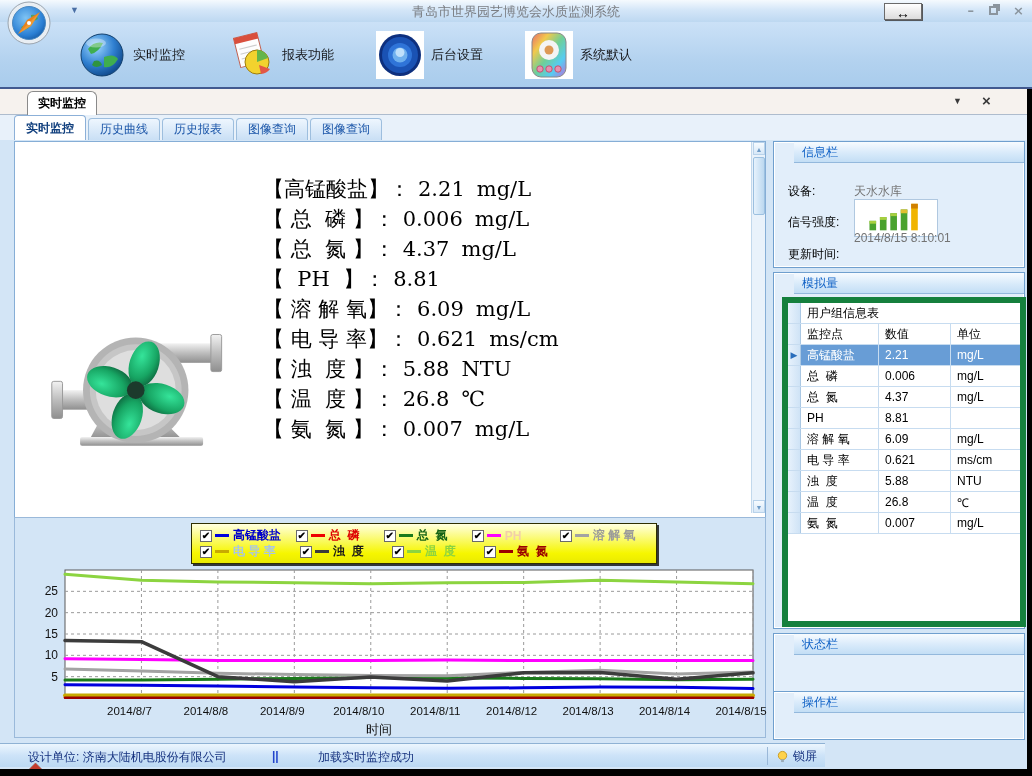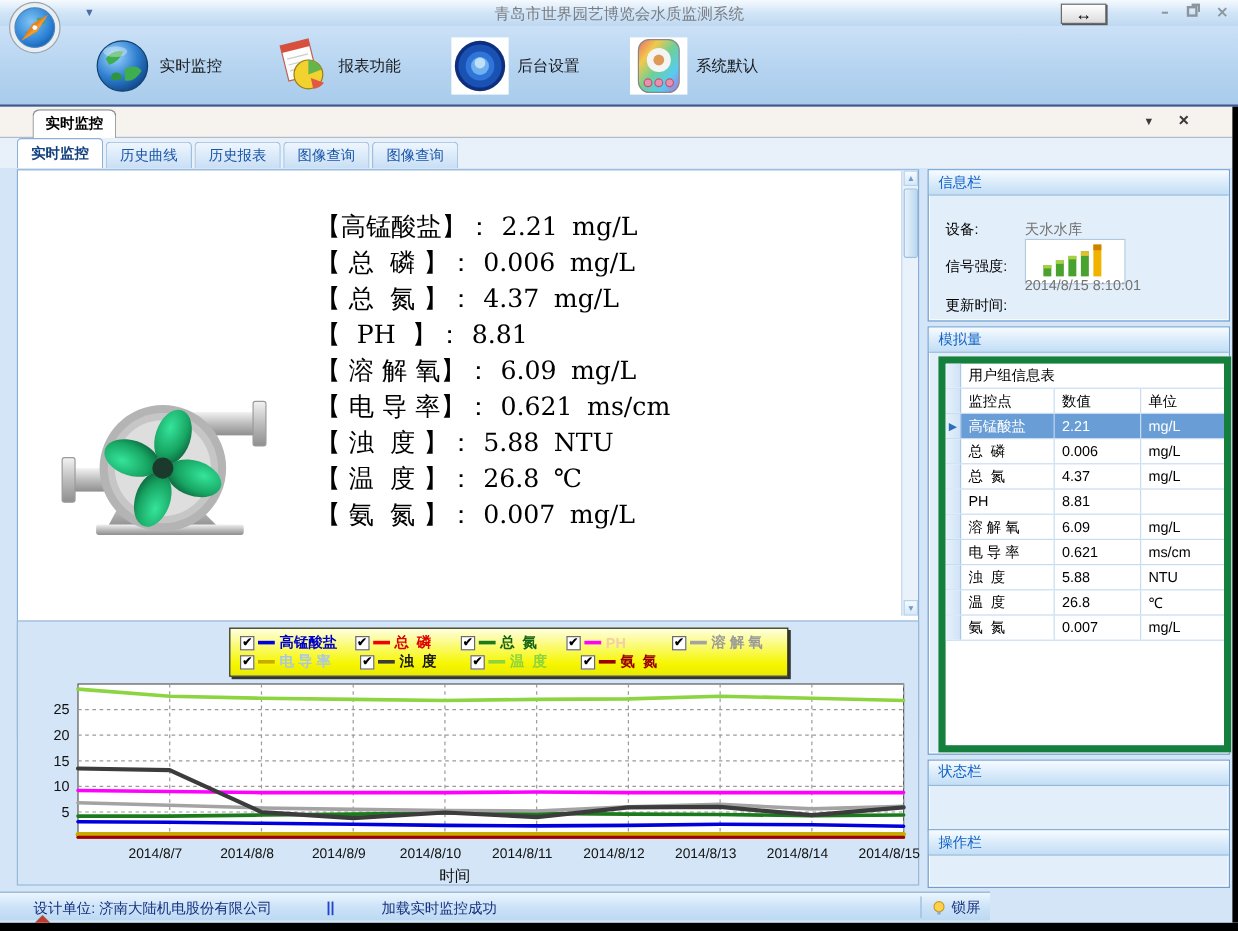--- a/index.html
+++ b/index.html
@@ -69,26 +69,26 @@
   .lg-item:first-child { width:100px; }
   .lg-cb { width:12px; height:12px; background:#fff; border:1px solid #6a6a6a; font-size:10px; line-height:10px;
     text-align:center; font-weight:bold; color:#000; cursor:pointer; flex:none; }
   .lg-cb.on::after { content:"✔"; }
   .lg-dash { width:14px; height:3px; margin:0 4px 0 3px; flex:none; }
   .lg-label { font-size:12px; font-weight:bold; white-space:pre; }
   .chart-svg { position:absolute; left:0; top:48px; width:752px; height:172px; }
 
   
   .right-col { position:absolute; left:773px; top:1px; width:252px; height:600px; }
-  .panel { position:absolute; left:0; width:252px; border:1px solid #6f9fce; background:#e2eefa; box-shadow:inset 0 0 0 1px #fff; }
+  .panel { position:absolute; left:0; width:252px; border:1px solid #6f9fce; background:#e2eefa; box-shadow:inset 0 0 0 1px #fff;padding-left:20px; }
   .panel-header { height:21px; background:linear-gradient(#f7fbff,#d8eafa 55%,#c3def5); border-bottom:1px solid #93b8dc;
     color:#1263c6; font-size:12px; line-height:20px; padding-left:8px; }
   .p-info { top:0; height:127px; }
   .p-analog { top:131px; height:357px; }
-  .p-status { top:492px; height:60px;font-family:Liberation Mono, monospace; }
+  .p-status { top:492px; height:60px; }
   .p-oper { top:550px; height:49px; }
   .info-label { position:absolute; font-size:12px; color:#000; white-space:pre; }
   .info-value { position:absolute; font-size:12px; color:#737373; white-space:pre; }
   .signal-box { position:absolute; left:80px; top:57px; width:84px; height:38px; background:#fff; border:1px solid #b0c8e0; }
 
   .atable { position:absolute; left:8px; top:24px; width:244px; height:330px; background:#fff; border:6px solid #15803d; overflow:hidden; }
   .tr { display:flex; height:21px; border-bottom:1px solid #c7dcf0; font-size:12px; color:#000; align-items:stretch; cursor:pointer; }
   .td { display:flex; align-items:center; padding-left:6px; white-space:pre; overflow:hidden; }
   .td.gut { width:13px; padding:0; background:linear-gradient(90deg,#e8f2fc,#cfe3f6); border-right:1px solid #aac8e4; justify-content:center; }
   .td.name { width:78px; border-right:1px solid #c7dcf0; }

